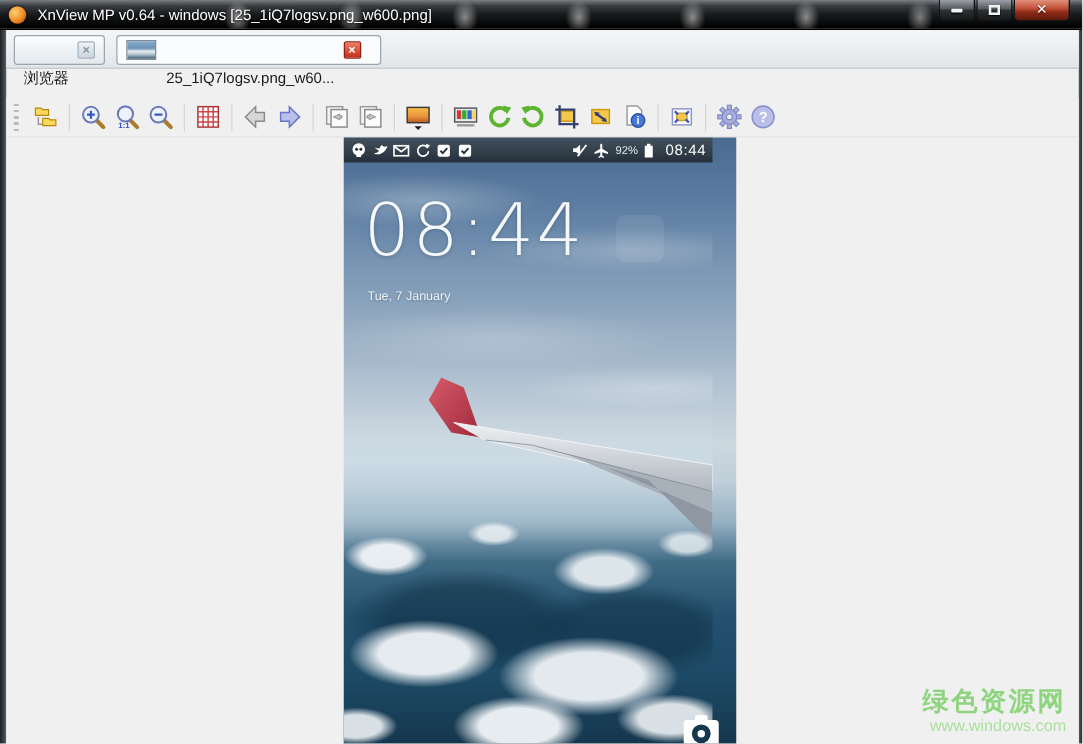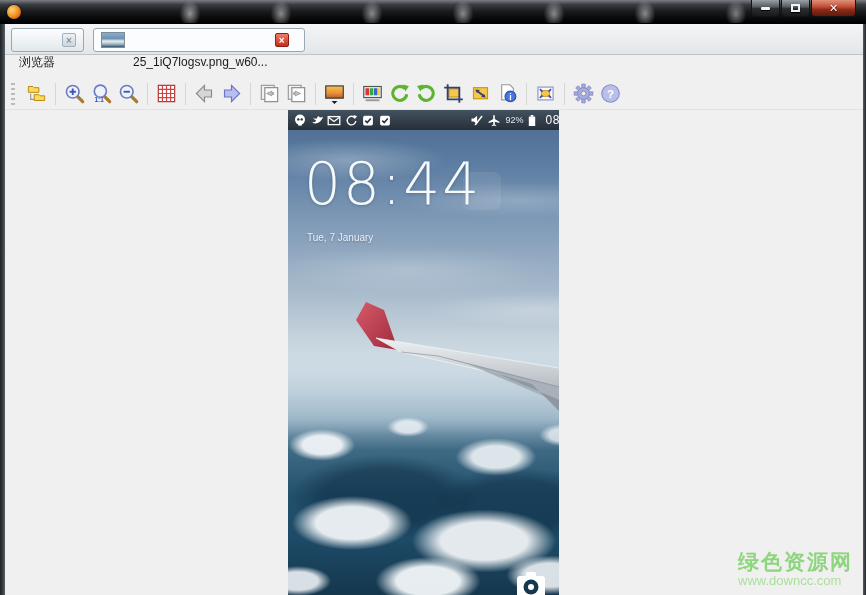--- a/index.html
+++ b/index.html
@@ -67,21 +67,21 @@
     border-bottom:1px solid #e2e2e2; display:flex; align-items:center; padding-left:6px; }
   .grip { width:4px; height:22px; margin-right:8px;
     background:repeating-linear-gradient(180deg,#bbb 0 2px,transparent 2px 5px); }
   .tbtn { width:27px; height:27px; display:flex; align-items:center; justify-content:center;
     border-radius:3px; cursor:default; flex:0 0 auto; }
   .tbtn svg { width:21px; height:21px; }
   .tsep { width:1px; height:22px; background:#d5d5d5; margin:0 5px; flex:0 0 auto; }
 
   
   .content { position:absolute; left:5px; right:3px; top:110px; bottom:0; background:#f0f0f0; }
-  .photo { position:absolute; left:283px; top:0; width:271px; height:485px; overflow:hidden;
+  .photo { position:absolute; left:270px; top:0; width:314px; height:485px; overflow:hidden;
     background:linear-gradient(180deg,
       #4a6b8f 0px,#5d7ea2 55px,#7e99b6 110px,#9db2c6 165px,#bac9d6 210px,
       #ccd7df 245px,#c0cfd9 275px,#94b0c2 308px,#3f6a84 340px,#23506e 385px,
       #1d4a66 430px,#15374d 485px); }
   .skywisps { position:absolute; left:0; top:20px; width:295px; height:210px;
     background:
       radial-gradient(140px 30px at 60px 30px, rgba(255,255,255,.28), rgba(255,255,255,0) 70%),
       radial-gradient(170px 26px at 230px 70px, rgba(255,255,255,.22), rgba(255,255,255,0) 70%),
       radial-gradient(200px 34px at 120px 140px, rgba(255,255,255,.20), rgba(255,255,255,0) 70%),
       radial-gradient(160px 24px at 250px 180px, rgba(255,255,255,.25), rgba(255,255,255,0) 70%); }
@@ -114,31 +114,32 @@
   .pct { font-size:9px; color:#dfe6ec; margin:0 2px 0 1px; }
   .ptime { font-size:12px; color:#fff; margin-left:3px; letter-spacing:.5px; }
   
   .clock { position:absolute; left:16px; top:40px; color:#f5f9fb; font-size:58px; font-weight:200;
     letter-spacing:2px; text-shadow:0 1px 3px rgba(20,40,60,.25); font-family:"DejaVu Sans",sans-serif; }
   .pdate { position:absolute; left:19px; top:122px; color:#eaf0f4; font-size:10px; font-weight:300;
     text-shadow:0 1px 2px rgba(20,40,60,.3); }
   .camera { position:absolute; right:12px; bottom:-6px; width:32px; height:30px; }
 
   
-  .watermark { position:absolute; right:10px; bottom:6px; text-align:left; line-height:1.15;margin-top:28px; }
+  .watermark { position:absolute; right:10px; bottom:6px; text-align:right; line-height:1.15;margin-top:28px; }
   .wm1 { font-size:21px; font-weight:bold; color:#8fd47f; letter-spacing:2px; }
   .wm2 { font-size:13px; color:#abdf9d; }
 </style>
 </head>
 <body>
 
 <div id="app">
 
   <div class="titlebar">
     <span class="appicon"></span>
+    <span class="title">XnView MP v0.64 - windows [25_1iQ7logsv.png_w600.png]</span>
     <div class="wincontrols">
       <div class="wbtn min">
         <span class="glyph-min"></span>
         </div>
       <div class="wbtn res">
         <span class="glyph-res"></span>
         </div>
       <div class="wbtn close">
         <span class="glyph-x">✕</span>
         </div>
@@ -398,17 +399,17 @@
       <svg class="camera" viewBox="0 0 32 30">
         <rect x="11" y="1" width="10" height="6" rx="1.5" fill="#fff"></rect>
         <rect x="2" y="5" width="28" height="24" rx="3" fill="#fff"></rect>
         <circle cx="16" cy="16" r="7.5" fill="#16384f"></circle>
         <circle cx="16" cy="16" r="3" fill="#fff"></circle>
       </svg>
     </div>
 
     <div class="watermark">
       <div class="wm1">绿色资源网</div>
-      <div class="wm2">www.downcc.com</div>
+      <div class="wm2">www.windows.com</div>
     </div>
   </div>
 
 </div>
 
 </body></html>

